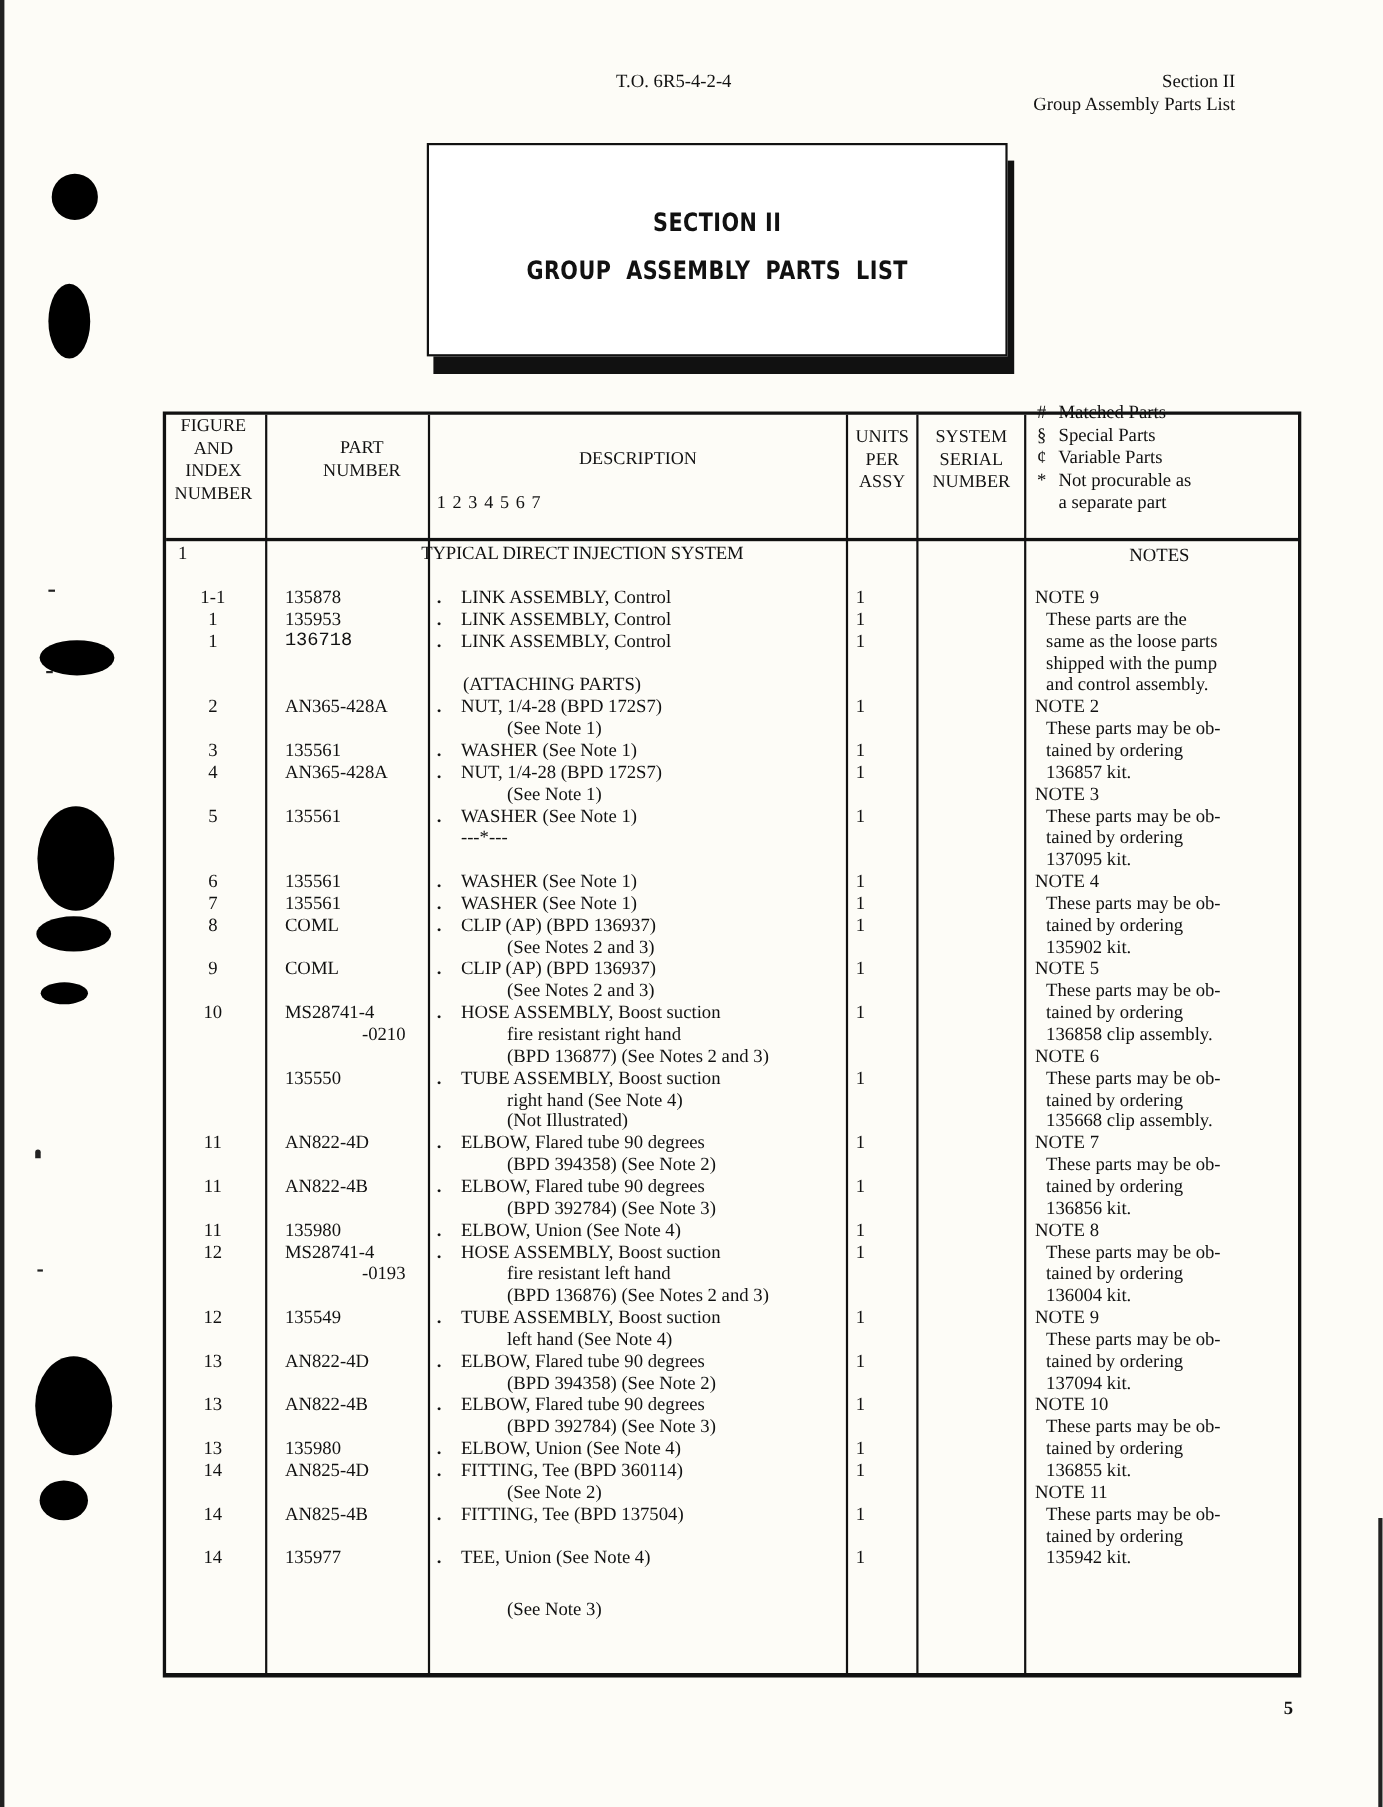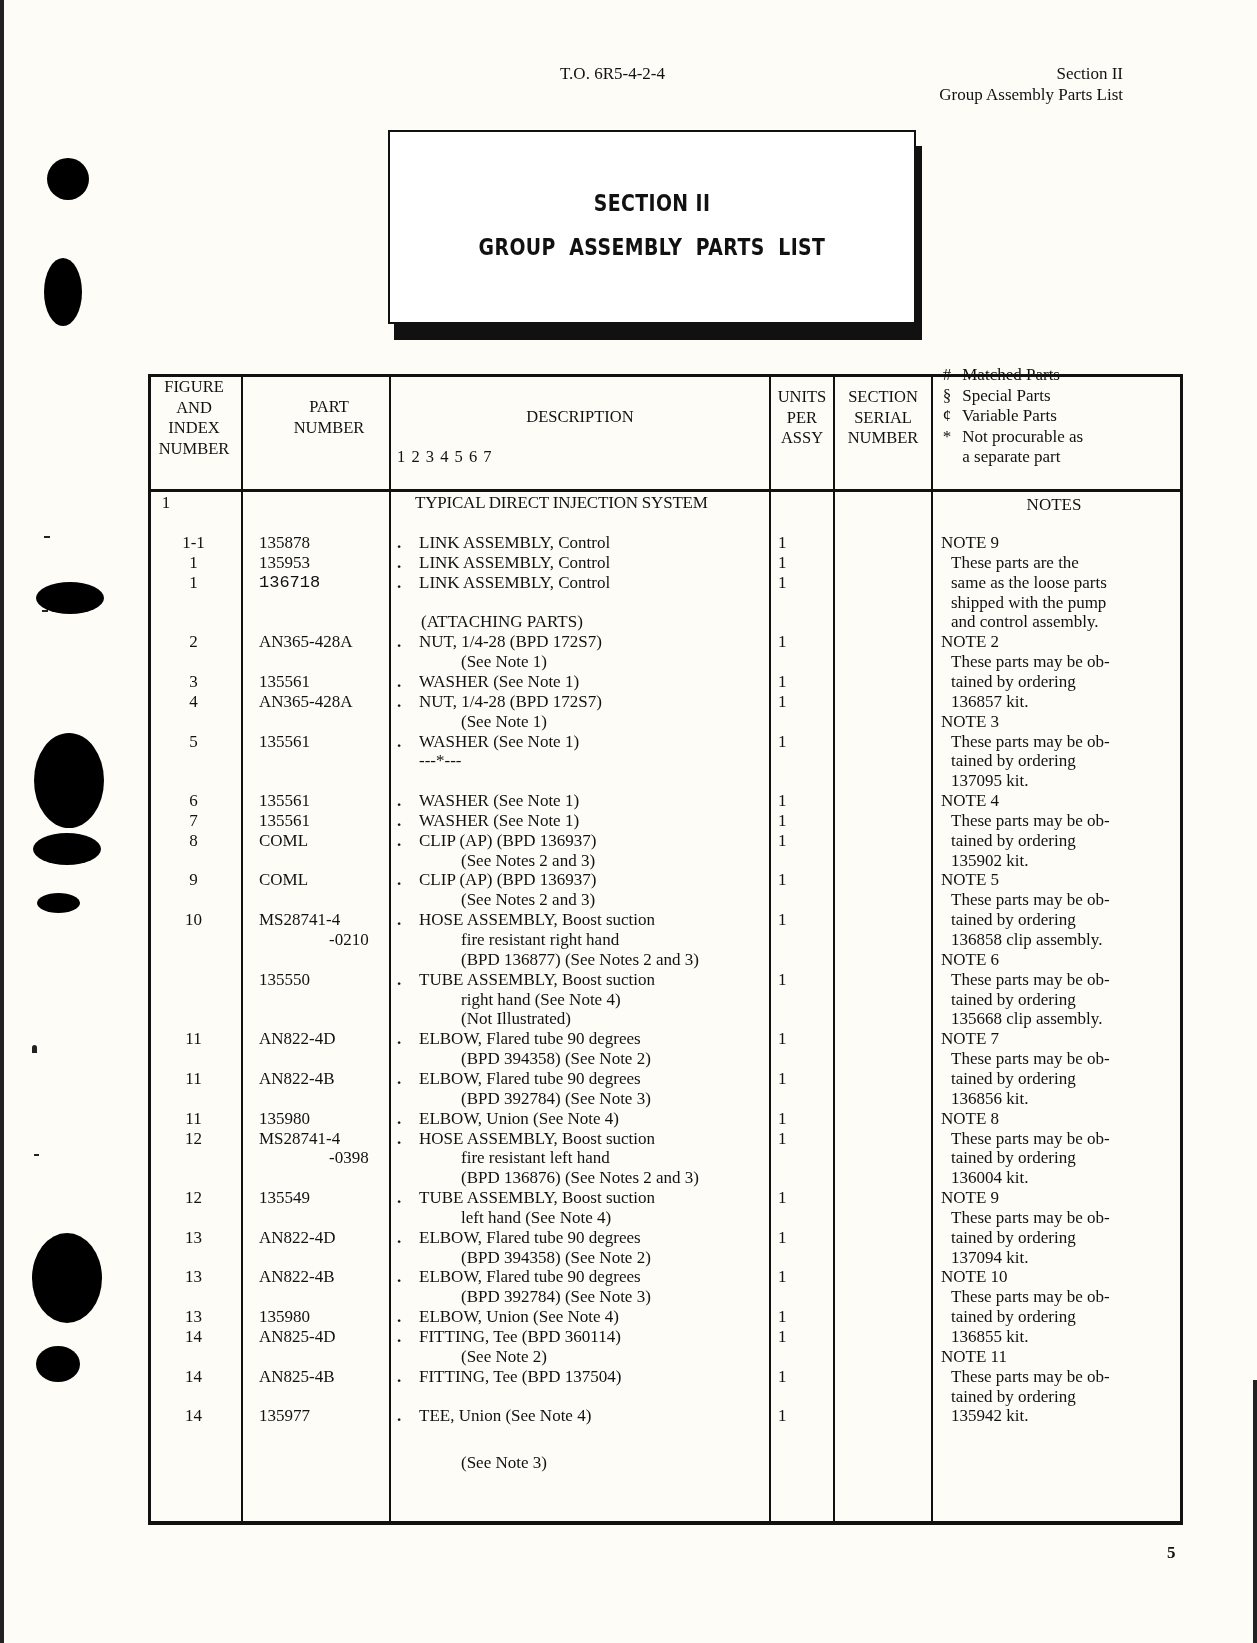--- a/index.html
+++ b/index.html
@@ -108,34 +108,34 @@
     <div>NUMBER</div>
   </div>
   <div class="head" style="left:240px;width:378px;top:30px;">DESCRIPTION</div>
   <div class="head" style="left:246px;top:70px;text-align:left;word-spacing:2px;">1 2 3 4 5 6 7</div>
   <div class="head" style="left:618px;width:66px;top:10px;">
     <div>UNITS</div>
     <div>PER</div>
     <div>ASSY</div>
   </div>
   <div class="head" style="left:684px;width:96px;top:10px;">
-    <div>SECTION</div>
+    <div>SYSTEM</div>
     <div>SERIAL</div>
     <div>NUMBER</div>
   </div>
   <div class="legend" style="top:-12px;left:785px;">
     <div><span class="sym">#</span> <span>Matched Parts</span></div>
     <div><span class="sym">§</span> <span>Special Parts</span></div>
     <div><span class="sym">¢</span> <span>Variable Parts</span></div>
     <div><span class="sym">*</span> <span>Not procurable as</span></div>
     <div><span class="sym"></span> <span>a separate part</span></div>
   </div>
 
   <div class="row c-fig" style="top:116px;width:30px;">1</div>
-  <div class="row c-desc" style="top:116px;left:232px;letter-spacing:-0.2px;margin-left:32px;">TYPICAL DIRECT INJECTION SYSTEM</div>
+  <div class="row c-desc" style="top:116px;left:232px;letter-spacing:-0.2px;">TYPICAL DIRECT INJECTION SYSTEM</div>
   <div class="row" style="top:118px;left:780px;width:246px;text-align:center;">NOTES</div>
 
   <div id="rows">
       <div class="row c-fig" style="top: 156px;">1-1</div>
       <div class="row c-part" style="top: 156px;">135878</div>
       <div class="row c-desc" style="top: 156px;"><span class="dot">.</span><span>LINK ASSEMBLY, Control</span></div>
       <div class="row c-units" style="top: 156px;">1</div>
       <div class="row c-fig" style="top: 175.85px;">1</div>
       <div class="row c-part" style="top: 175.85px;">135953</div>
       <div class="row c-desc" style="top: 175.85px;"><span class="dot">.</span><span>LINK ASSEMBLY, Control</span></div>
@@ -203,21 +203,21 @@
       <div class="row c-part" style="top: 691.95px;">AN822-4B</div>
       <div class="row c-desc" style="top: 691.95px;"><span class="dot">.</span><span>ELBOW, Flared tube 90 degrees</span></div>
       <div class="row c-desc cont" style="top: 711.8px;">(BPD 392784) (See Note 3)</div>
       <div class="row c-units" style="top: 691.95px;">1</div>
       <div class="row c-fig" style="top: 731.65px;">11</div>
       <div class="row c-part" style="top: 731.65px;">135980</div>
       <div class="row c-desc" style="top: 731.65px;"><span class="dot">.</span><span>ELBOW, Union (See Note 4)</span></div>
       <div class="row c-units" style="top: 731.65px;">1</div>
       <div class="row c-fig" style="top: 751.5px;">12</div>
       <div class="row c-part" style="top: 751.5px;">MS28741-4</div>
-      <div class="row c-part sub" style="top: 771.35px;">-0398</div>
+      <div class="row c-part sub" style="top: 771.35px;">-0193</div>
       <div class="row c-desc" style="top: 751.5px;"><span class="dot">.</span><span>HOSE ASSEMBLY, Boost suction</span></div>
       <div class="row c-desc cont" style="top: 771.35px;">fire resistant left hand</div>
       <div class="row c-desc cont" style="top: 791.2px;">(BPD 136876) (See Notes 2 and 3)</div>
       <div class="row c-units" style="top: 751.5px;">1</div>
       <div class="row c-fig" style="top: 811.05px;">12</div>
       <div class="row c-part" style="top: 811.05px;">135549</div>
       <div class="row c-desc" style="top: 811.05px;"><span class="dot">.</span><span>TUBE ASSEMBLY, Boost suction</span></div>
       <div class="row c-desc cont" style="top: 830.9px;">left hand (See Note 4)</div>
       <div class="row c-units" style="top: 811.05px;">1</div>
       <div class="row c-fig" style="top: 850.75px;">13</div>

